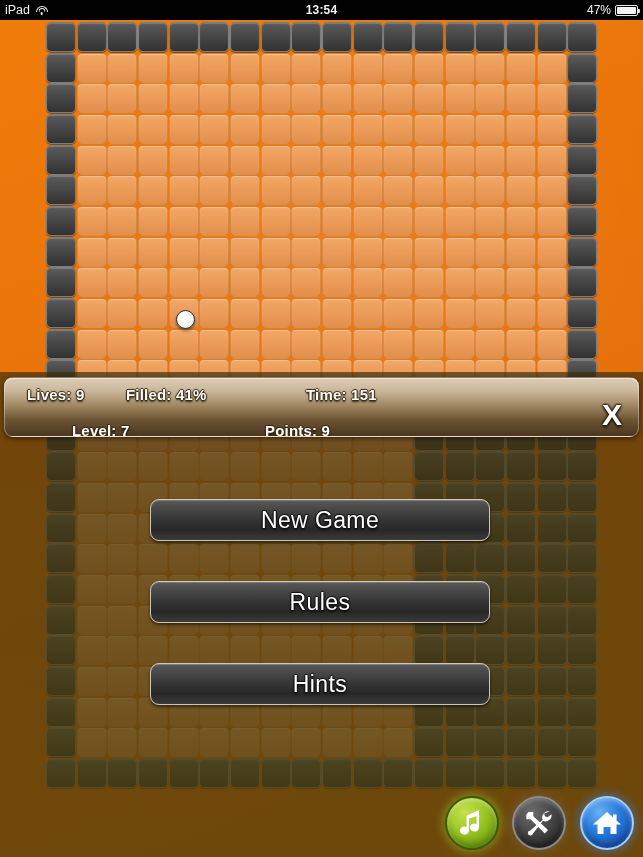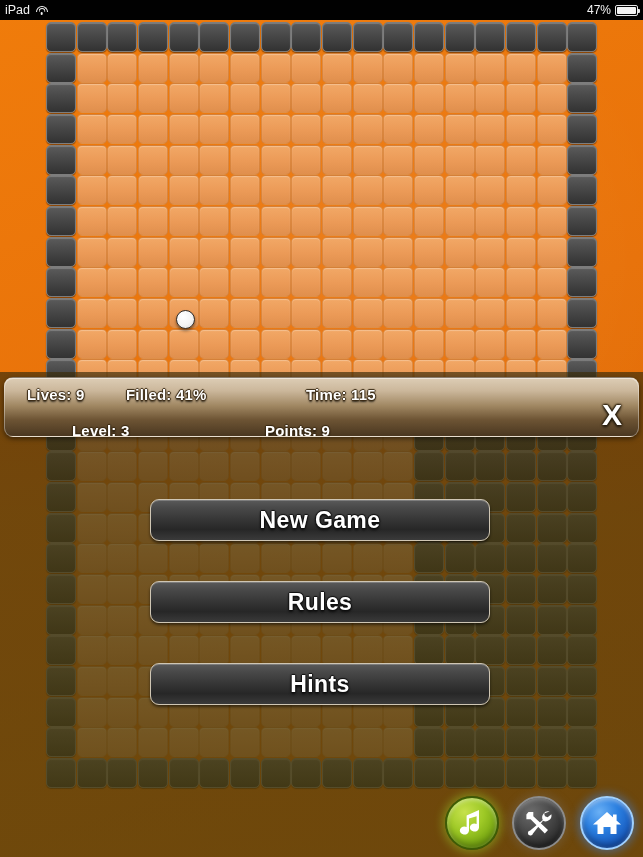--- a/index.html
+++ b/index.html
@@ -138,21 +138,21 @@
   .menu-btn {
     position:absolute;
     left:150px;
     width:340px; height:42px;
     border-radius:9px;
     background:linear-gradient(180deg, #5a5a5a 0%, #4a4a4a 18%, #343434 52%, #272727 74%, #3a3a3a 100%);
     border:1px solid #cfc6b4;
     box-shadow:0 2px 3px rgba(0,0,0,0.55), inset 0 1px 0 rgba(255,255,255,0.22);
     color:#ffffff;
     font-size:23px;
-    font-weight:bold;
+    font-weight:normal;
     letter-spacing:0.4px;
     display:flex; align-items:center; justify-content:center;
     text-shadow: -1px 0 1px #111, 1px 0 1px #111, 0 -1px 1px #111,
                   0 1px 1px #111, 0 2px 3px rgba(0,0,0,0.8);
     z-index:32;
     cursor:pointer;
   }
   #btn-0 { top:499px; }
   #btn-1 { top:581px; }
   #btn-2 { top:663px; }
@@ -643,22 +643,22 @@
       <div class="tile wall" style="left: 491px; top: 736px;"></div>
       <div class="tile wall" style="left: 521px; top: 736px;"></div>
     </div>
   <div id="ball"></div>
 
   <div id="dim"></div>
 
   <div id="stats">
     <div class="stat lives">Lives: 9</div>
     <div class="stat filled">Filled: 41%</div>
-    <div class="stat time">Time: 115</div>
-    <div class="stat level">Level: 3</div>
+    <div class="stat time">Time: 151</div>
+    <div class="stat level">Level: 7</div>
     <div class="stat points">Points: 9</div>
   </div>
   <div id="close-x">X</div>
 
   <div class="menu-btn" id="btn-0">New Game</div>
   <div class="menu-btn" id="btn-2">Hints</div>
   <div class="menu-btn" id="btn-1">Rules</div>
 
   <div class="round-btn" id="rb-music">
     <span>
@@ -691,20 +691,21 @@
 
   <div id="statusbar">
     <div class="sb-left">
       <span class="carrier">iPad</span>
       <span class="wifi-icon">
           <i></i>
           <i></i>
           <i></i>
         </span>
     </div>
+    <div class="sb-center">13:54</div>
     <div class="sb-right">
       <span class="batt-pct">47%</span>
       <span class="batt">
           <i></i>
         </span>
     </div>
   </div>
 
 </div>
 

